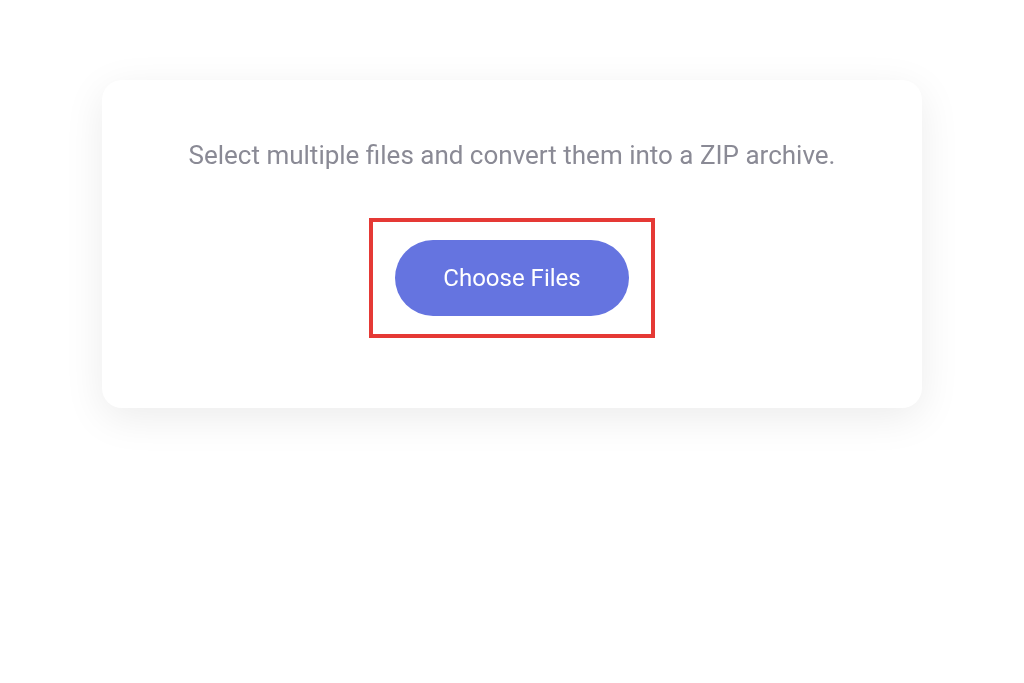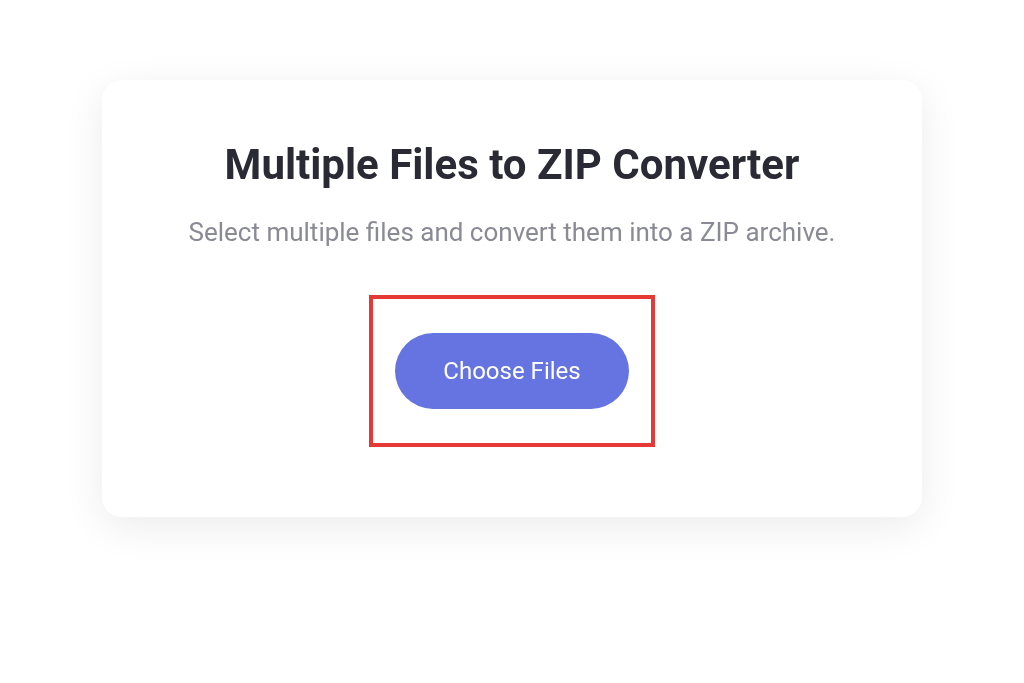--- a/index.html
+++ b/index.html
@@ -33,36 +33,35 @@
     }
     .subtitle {
       font-size: 26px;
       color: #8a8a95;
       margin-bottom: 48px;
       font-weight: 400;
     }
     .button-wrapper {
       display: inline-block;
       border: 4px solid #e53935;
-      padding: 34px 22px;
+      padding: 18px 22px;
     }
     .choose-button {
       background: #6574e0;
       color: #ffffff;
       border: none;
       border-radius: 50px;
       padding: 24px 48px;
       font-size: 24px;
       font-weight: 400;
       cursor: pointer;
       font-family: inherit;
     }
   </style>
 </head>
 <body>
 
 <div class="card">
-  <h1 class="title">Multiple Files to ZIP Converter</h1>
   <p class="subtitle">Select multiple files and convert them into a ZIP archive.</p>
   <div class="button-wrapper">
     <button class="choose-button">Choose Files</button>
   </div>
 </div>
 
 </body></html>

